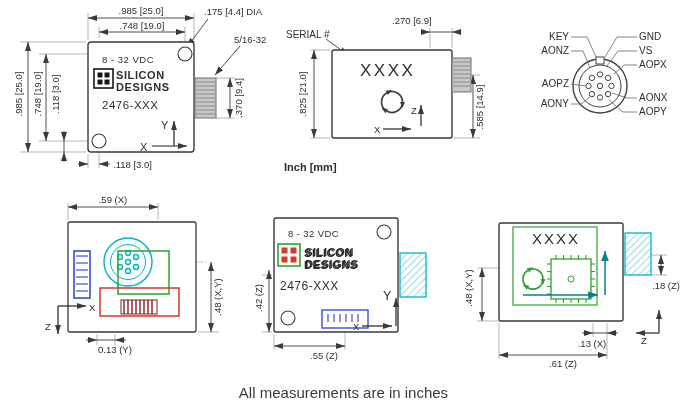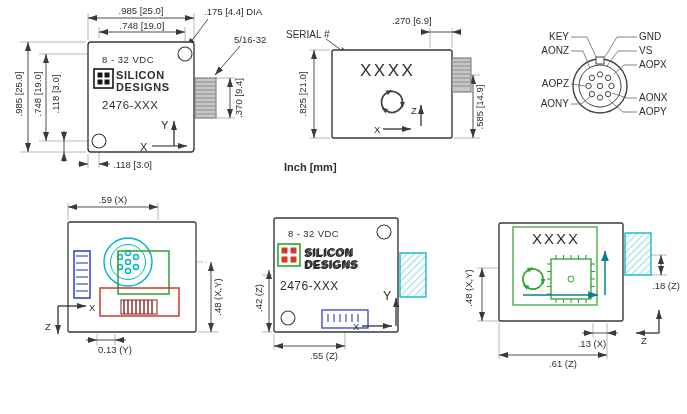--- a/index.html
+++ b/index.html
@@ -456,13 +456,14 @@
     </g>
 
     <text class="big2" x="77" y="41">XXXX</text>
     <text class="dim" x="17" y="85" text-anchor="middle" transform="rotate(-90 17 85)">.48 (X,Y)</text>
     <text class="dim" x="197" y="86">.18 (Z)</text>
     <text class="dim" x="137" y="144" text-anchor="middle">.13 (X)</text>
     <text class="dim" x="108" y="164" text-anchor="middle">.61 (Z)</text>
     <text class="axis-s" x="186" y="141">Z</text>
   </svg>
 
+  <div class="footer">All measurements are in inches</div>
 </div>
 
 </body></html>

